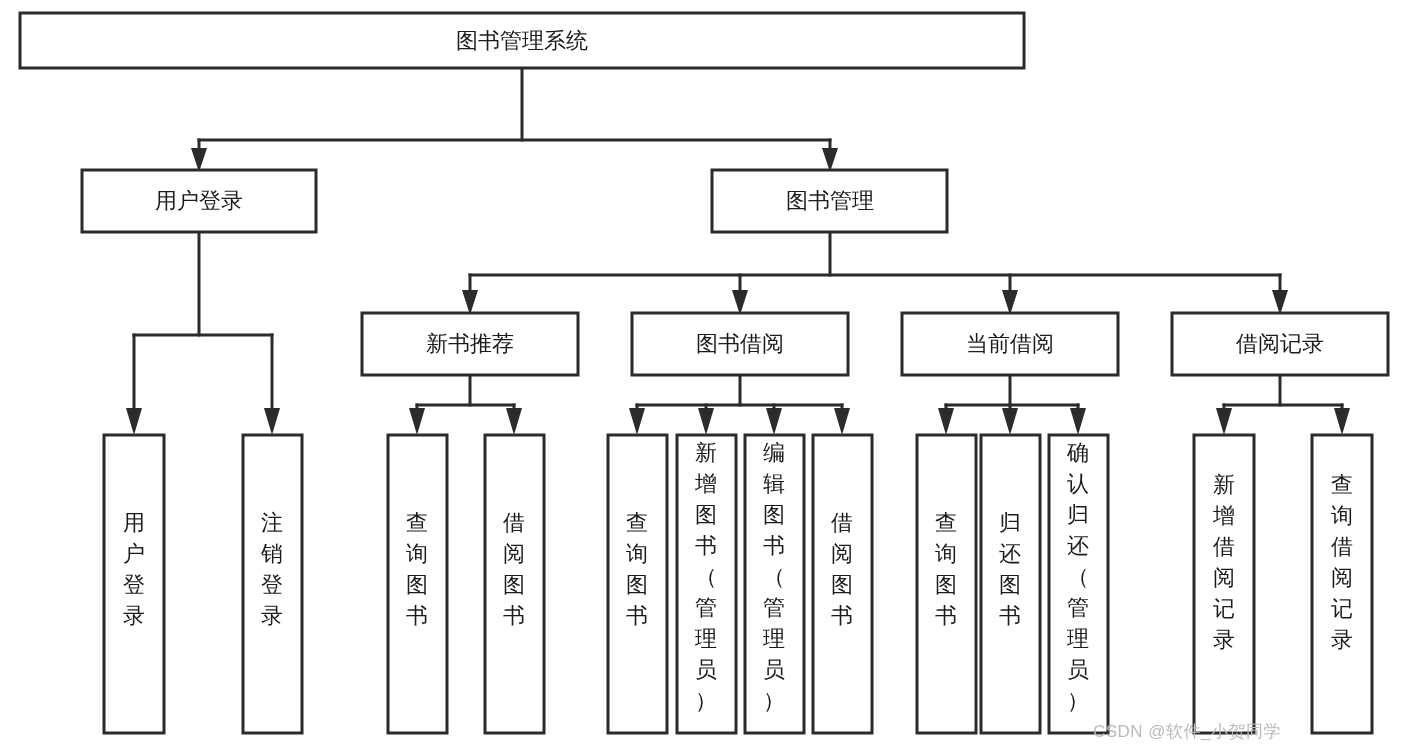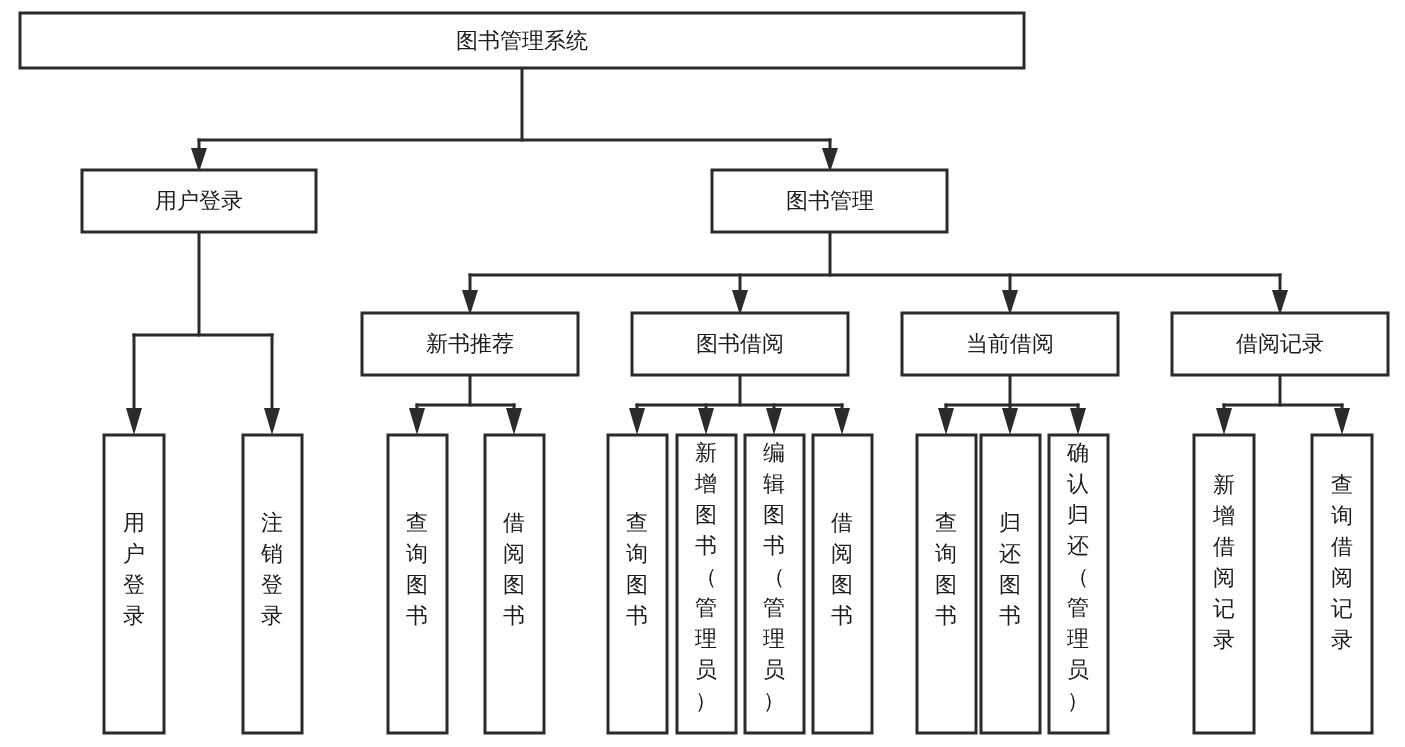--- a/index.html
+++ b/index.html
@@ -229,13 +229,14 @@
       <text class="node-label-vert" x="1224" y="492"><tspan x="1224" y="492">新</tspan><tspan x="1224" y="523">增</tspan><tspan x="1224" y="554">借</tspan><tspan x="1224" y="585">阅</tspan><tspan x="1224" y="616">记</tspan><tspan x="1224" y="647">录</tspan></text>
     </g>
 
     <g>
       <rect class="node-box" x="1312" y="435" width="60" height="298"></rect>
       <text class="node-label-vert" x="1342" y="492"><tspan x="1342" y="492">查</tspan><tspan x="1342" y="523">询</tspan><tspan x="1342" y="554">借</tspan><tspan x="1342" y="585">阅</tspan><tspan x="1342" y="616">记</tspan><tspan x="1342" y="647">录</tspan></text>
     </g>
 
   </svg>
 
+  <div class="watermark">CSDN @软件_小贺同学</div>
 </div>
 
 </body></html>

